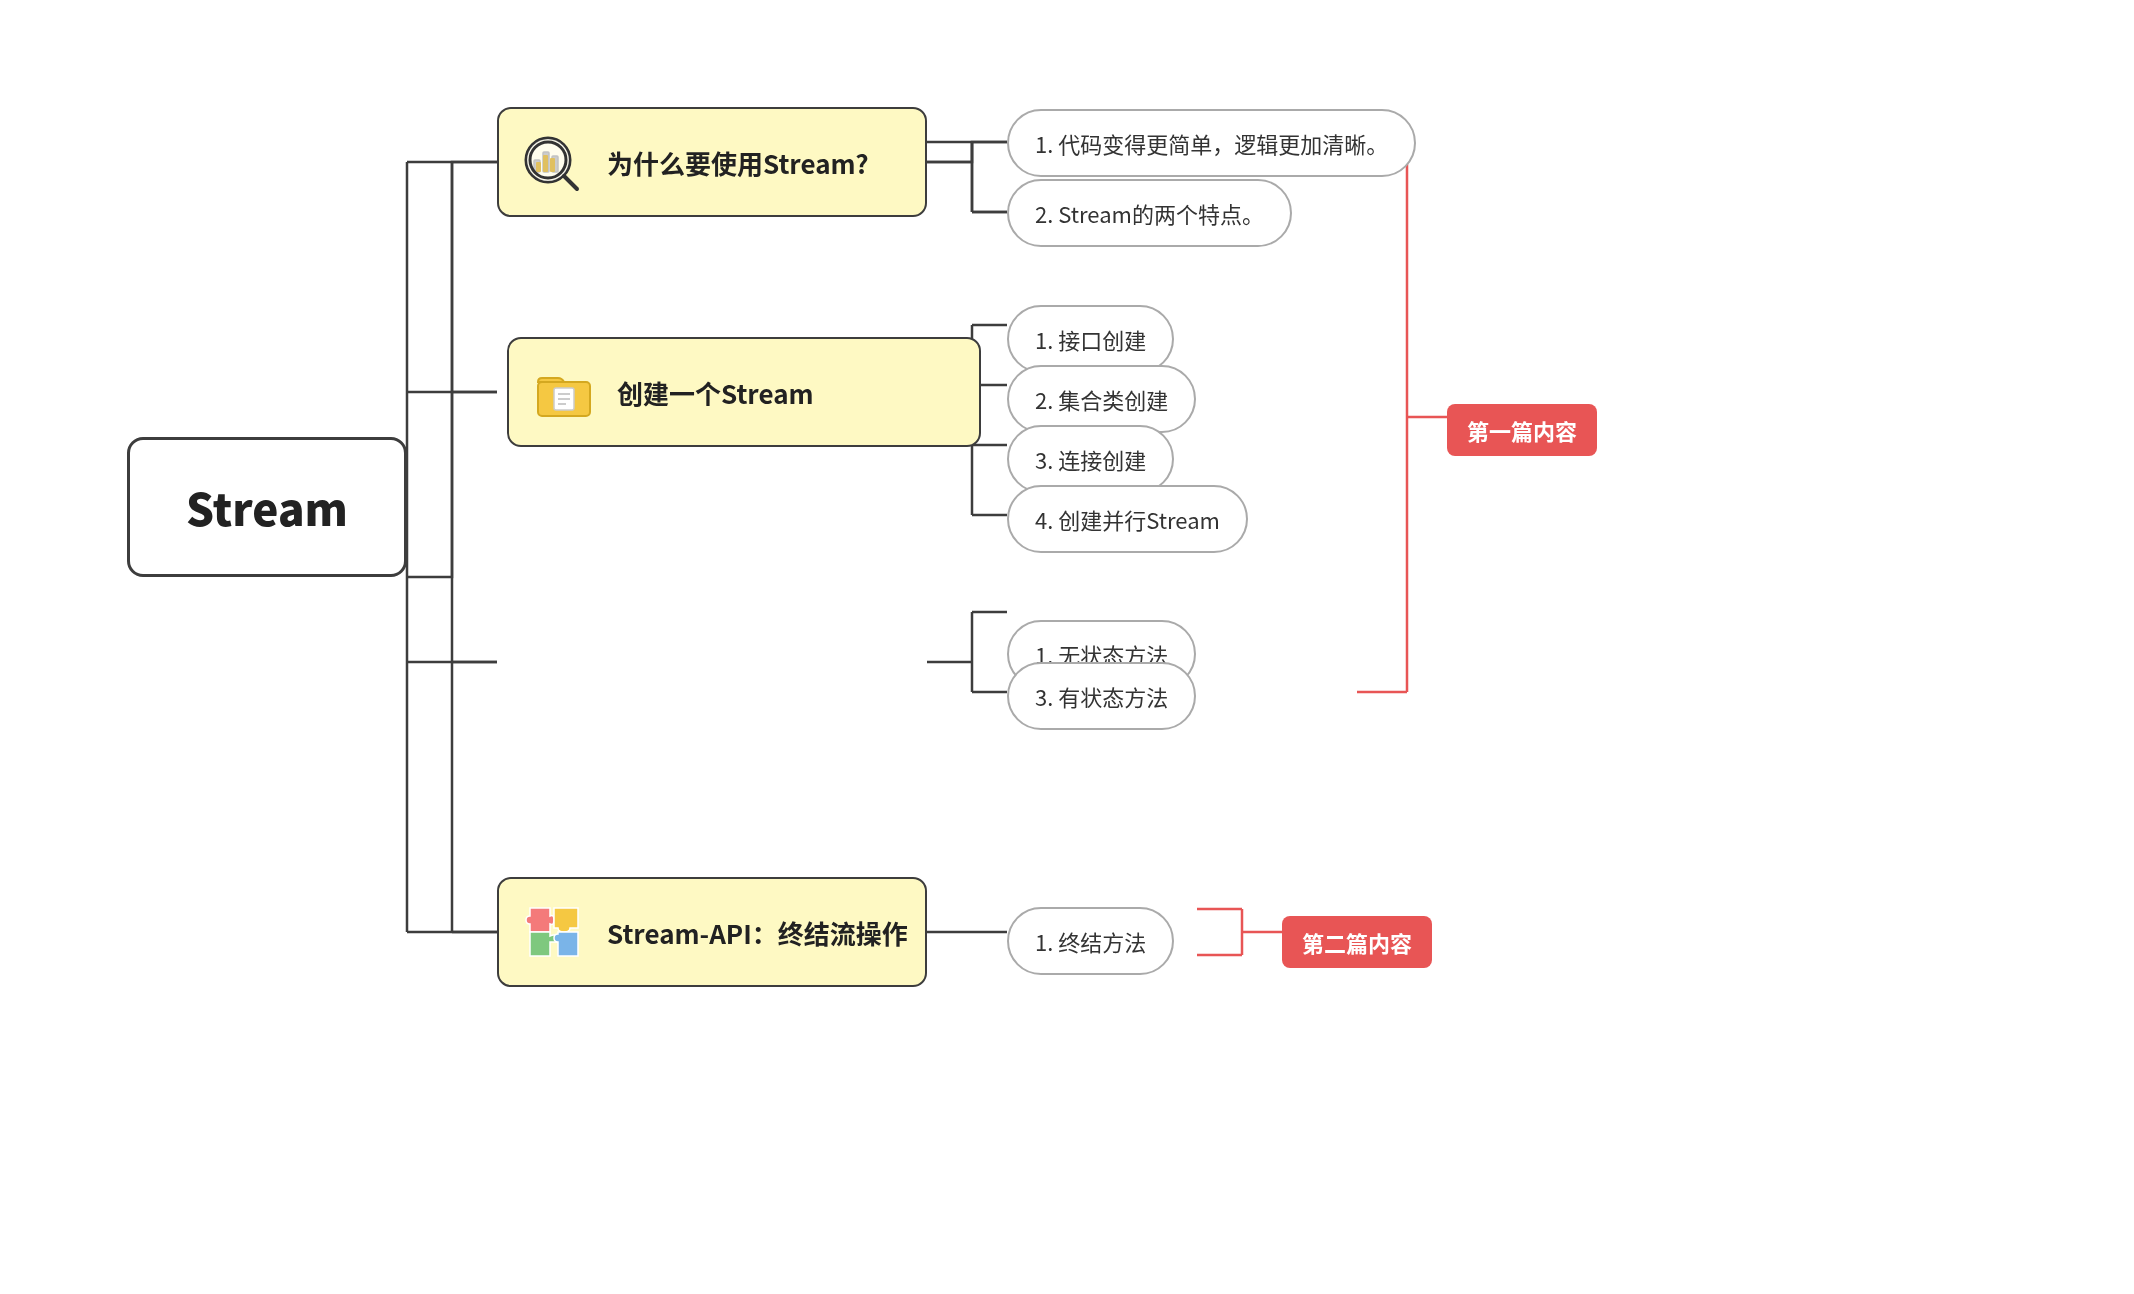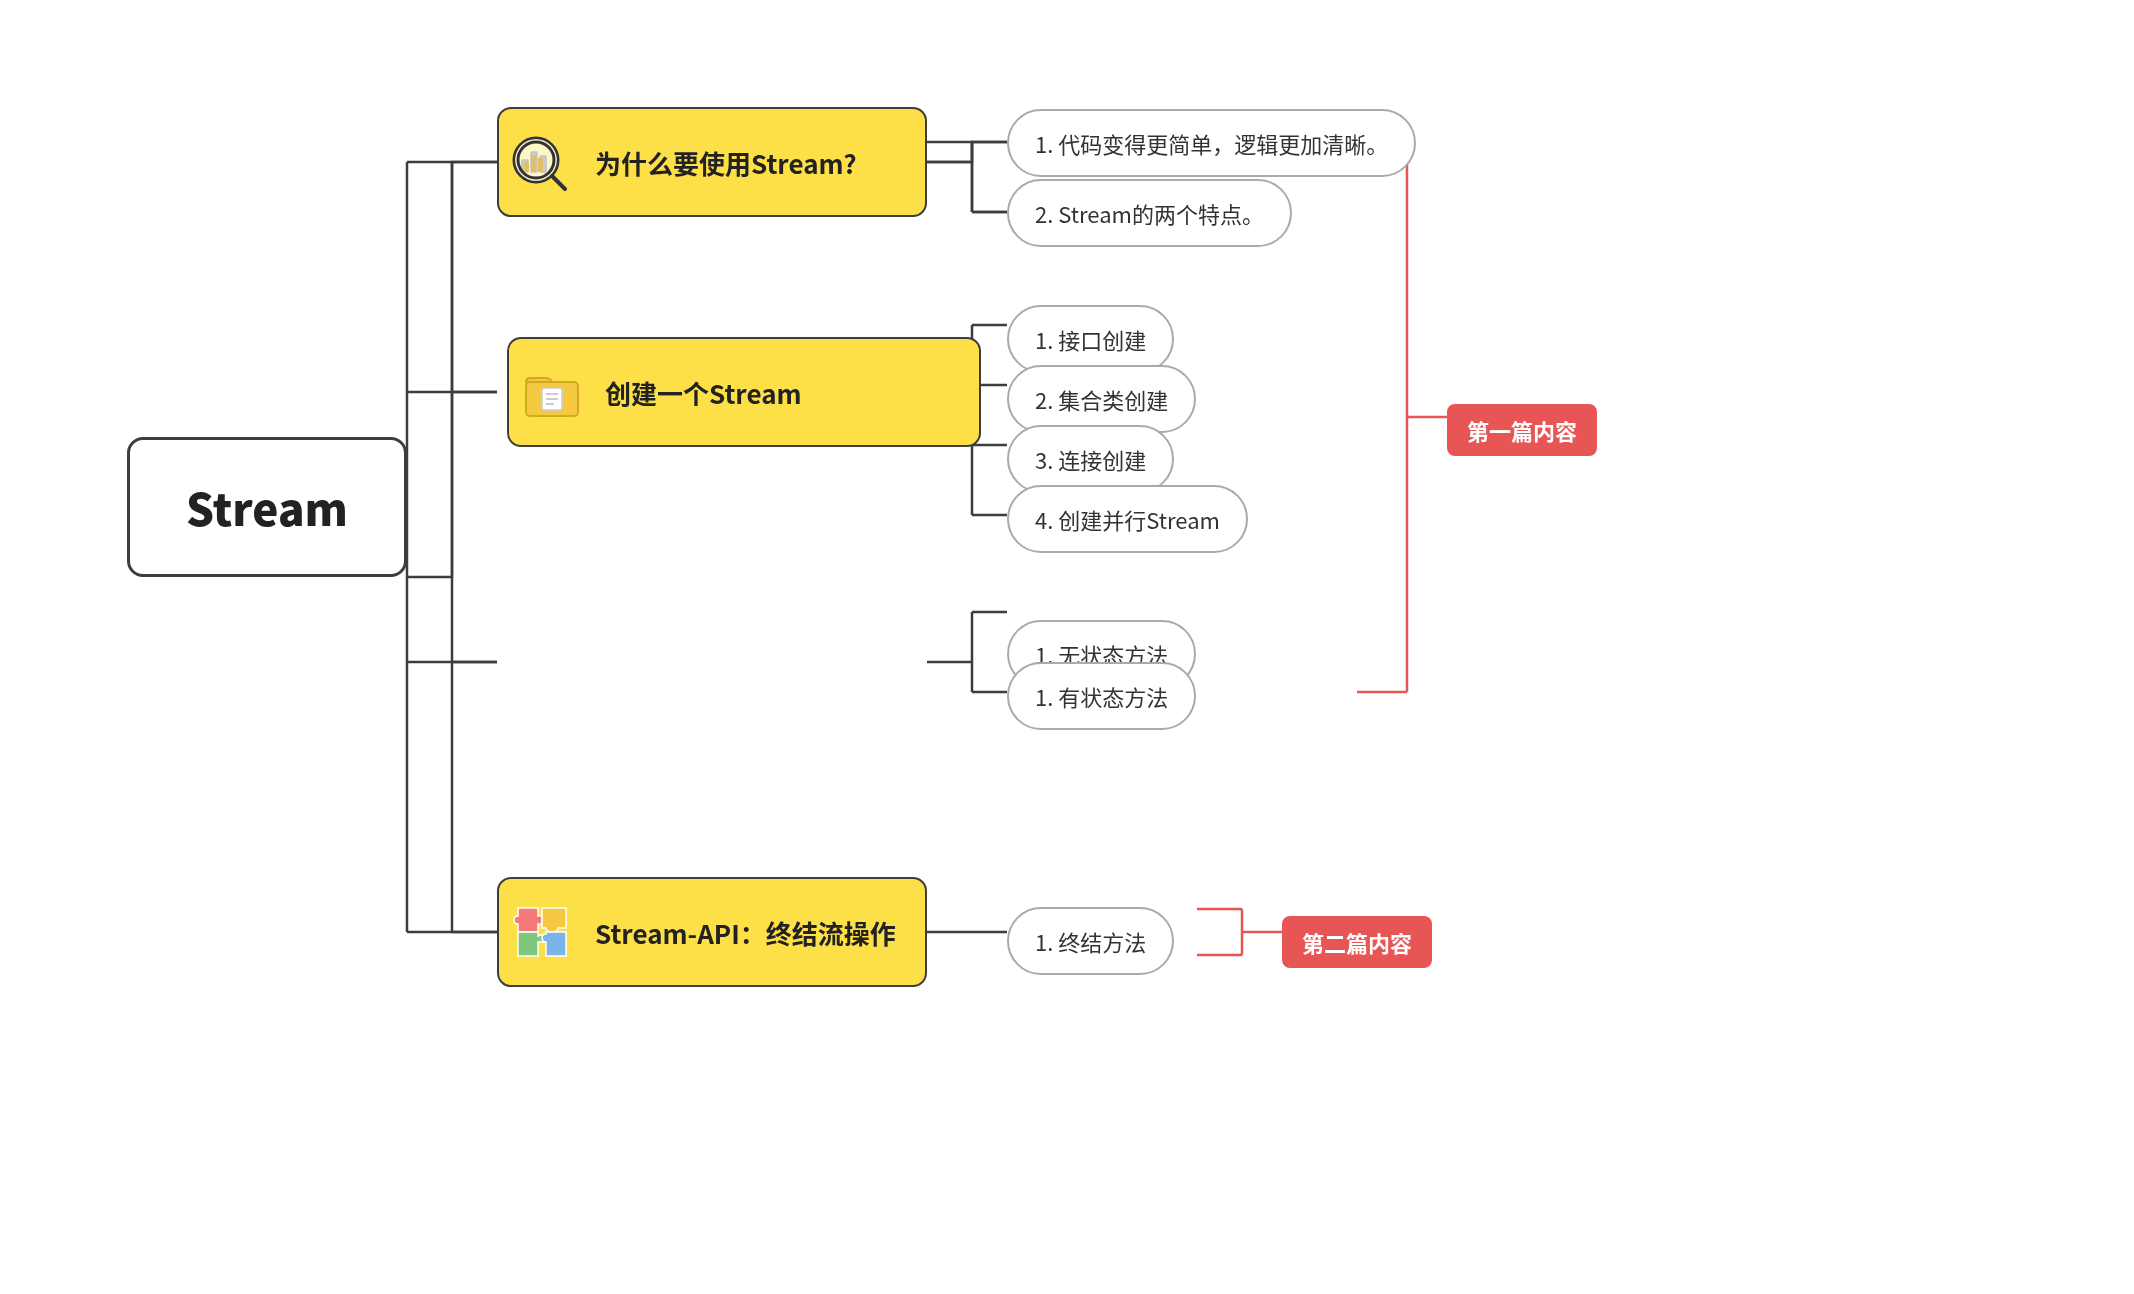--- a/index.html
+++ b/index.html
@@ -45,22 +45,22 @@
 
     
     .branch-node {
       position: absolute;
       width: 400px;
       height: 110px;
       border: 2.5px solid #3d3d3d;
       border-radius: 14px;
       display: flex;
       align-items: center;
-      padding: 0 8px;
-      background: #fde047;
+      padding: 0 20px;
+      background: #fef9c3;
       gap: 18px;
     }
 
     .branch-node-icon {
       width: 70px;
       height: 70px;
       flex-shrink: 0;
       display: flex;
       align-items: center;
       justify-content: center;
@@ -259,21 +259,21 @@
     <span>3. 连接创建</span>
   </div>
   <div class="leaf-node" style="left:940px; top:438px;">
     <span>4. 创建并行Stream</span>
   </div>
 
   <div class="leaf-node" style="left:940px; top:545px;margin-top:28px;">
     <span>1. 无状态方法</span>
   </div>
   <div class="leaf-node" style="left:940px; top:615px;">
-    <span>1. 有状态方法</span>
+    <span>3. 有状态方法</span>
   </div>
 
   <div class="leaf-node" style="left:940px; top:860px;">
     <span>1. 终结方法</span>
   </div>
 
   <div class="section-label" style="left:1380px; top:348px;">
     <span>第一篇内容</span>
   </div>
 

